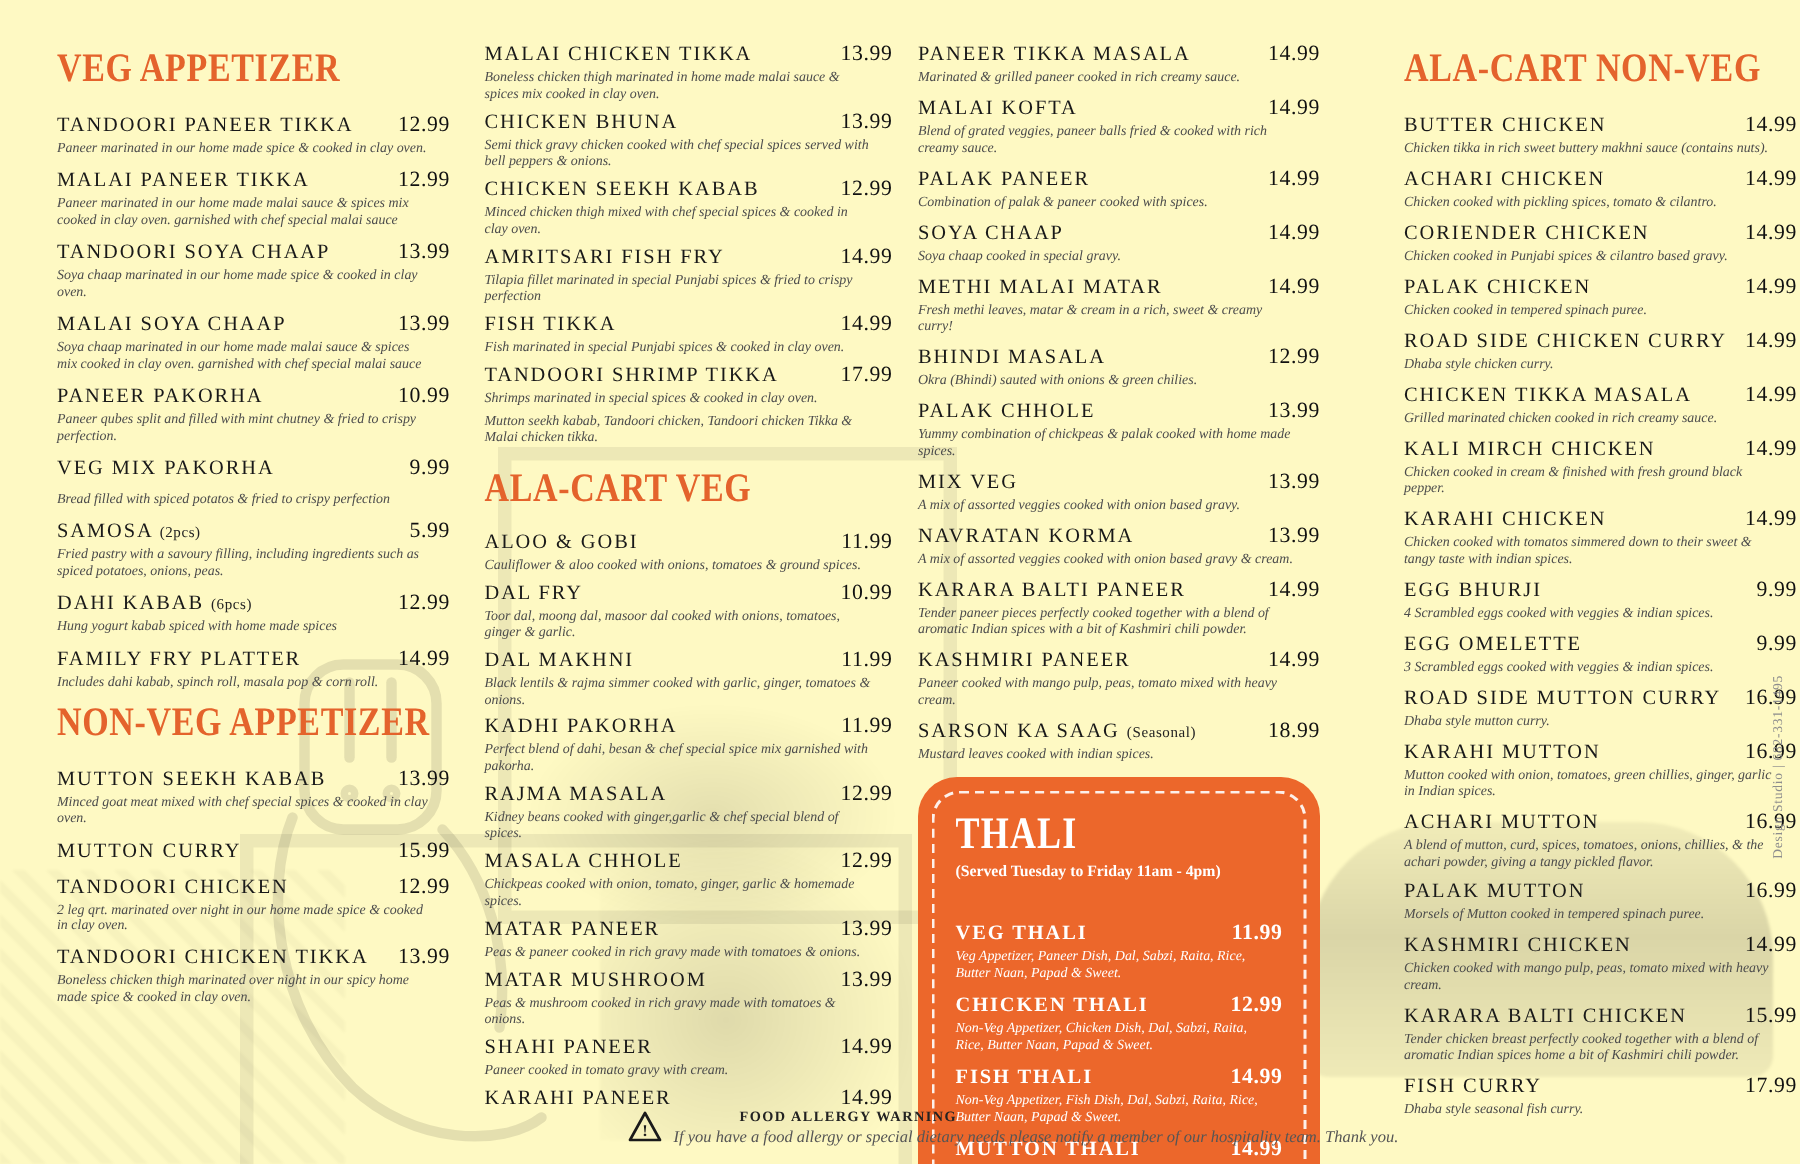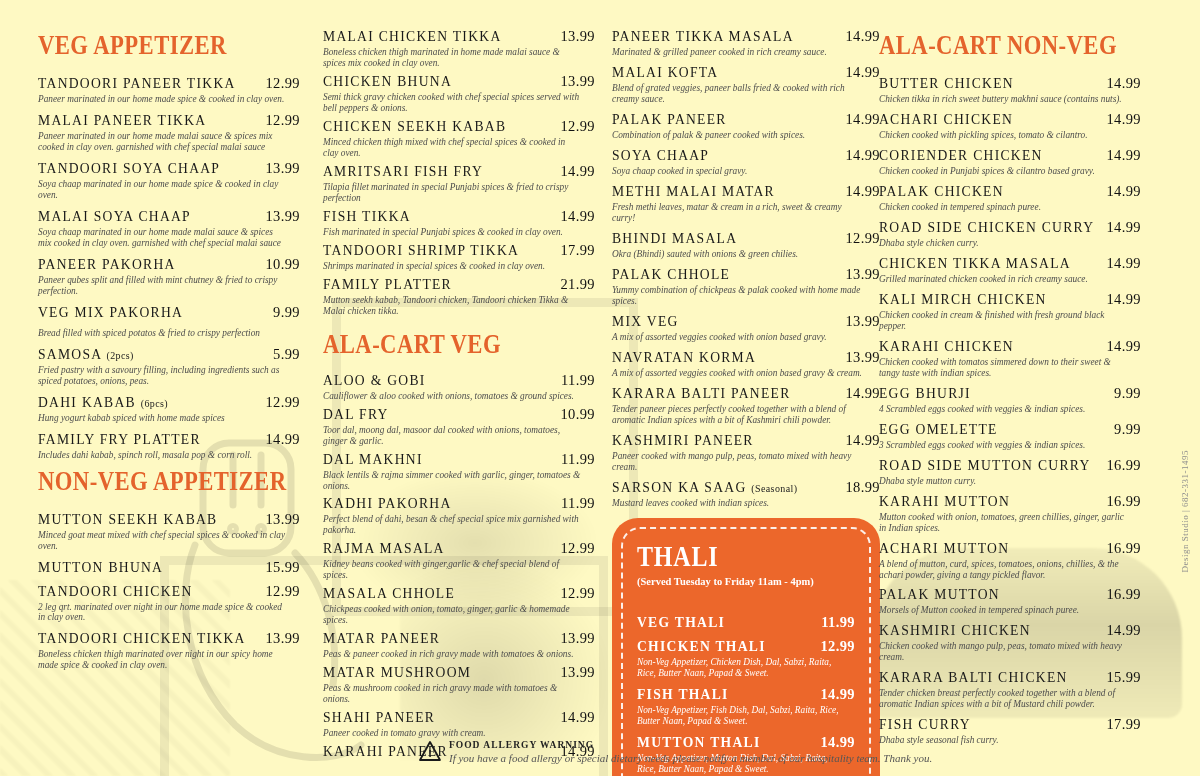--- a/index.html
+++ b/index.html
@@ -9,21 +9,21 @@
   }
   
   .wm{position:absolute;z-index:0;pointer-events:none;}
   .wm-frame{border:9px solid rgba(0,0,0,0.065);}
   .wm-soft{filter:blur(1px);}
   
   .col{position:absolute;top:28px;z-index:2;}
   .col1{left:38px;width:262px;}
   .col2{left:323px;width:272px;}
   .col3{left:612px;width:268px;}
-  .col4{left:879px;width:262px;}
+  .col4{left:936px;width:262px;}
   .section-heading{
     color:#E4632C;font-size:27px;font-weight:800;line-height:1;
     transform:scaleX(.84);transform-origin:left center;white-space:nowrap;
     margin:4px 0 16px 0;letter-spacing:0.5px;
   }
   .col2 .section-heading{margin:14px 0 14px 0;}
   .item{margin-bottom:7px;}
   .col2 .item{margin-bottom:4px;}
   .col3 .item{margin-bottom:6px;}
   .col4 .item{margin-bottom:6px;}
@@ -53,21 +53,21 @@
   }
   .thali-sub{color:#fff;font-size:10.5px;font-weight:700;margin:5px 0 27px 0;}
   .thali .iname,.thali .price{color:#fff;font-weight:700;}
   .thali .desc{color:#fff;}
   .thali .item{margin-bottom:7px;}
   
   #allergy{
     position:absolute;left:418px;top:740px;z-index:3;display:flex;gap:7px;
     align-items:flex-start;
   }
-  #allergy .t1{font-size:9.5px;font-weight:700;letter-spacing:1px;color:#222;}
+  #allergy .t1{font-size:9.5px;font-weight:700;letter-spacing:1px;color:#222;margin-left:44px;}
   #allergy .t2{font-size:11px;font-style:italic;color:#555;margin-top:2px;}
   #side-note{
     position:absolute;right:10px;top:450px;z-index:3;
     writing-mode:vertical-rl;transform:rotate(180deg);
     font-size:9px;color:#8d8d8d;letter-spacing:.5px;
   }
 </style>
 </head>
 <body>
 
@@ -161,21 +161,21 @@
       <div class="section-heading">NON-VEG APPETIZER</div>
       <div class="item">
         <div class="row">
           <span class="iname">MUTTON SEEKH KABAB</span>
           <span class="price">13.99</span>
         </div>
         <div class="desc">Minced goat meat mixed with chef special spices &amp; cooked in clay oven.</div>
       </div>
       <div class="item">
         <div class="row">
-          <span class="iname">MUTTON BHUNA</span>
+          <span class="iname">MUTTON CURRY</span>
           <span class="price">15.99</span>
         </div>
       </div>
       <div class="item">
         <div class="row">
           <span class="iname">TANDOORI CHICKEN</span>
           <span class="price">12.99</span>
         </div>
         <div class="desc">2 leg qrt. marinated over night in our home made spice &amp; cooked in clay oven.</div>
       </div>
@@ -224,24 +224,20 @@
         <div class="desc">Fish marinated in special Punjabi spices &amp; cooked in clay oven.</div>
       </div>
       <div class="item">
         <div class="row">
           <span class="iname">TANDOORI SHRIMP TIKKA</span>
           <span class="price">17.99</span>
         </div>
         <div class="desc">Shrimps marinated in special spices &amp; cooked in clay oven.</div>
       </div>
       <div class="item">
-        <div class="row">
-          <span class="iname">FAMILY PLATTER</span>
-          <span class="price">21.99</span>
-        </div>
         <div class="desc">Mutton seekh kabab, Tandoori chicken, Tandoori chicken Tikka &amp; Malai chicken tikka.</div>
       </div>
       <div class="section-heading">ALA-CART VEG</div>
       <div class="item">
         <div class="row">
           <span class="iname">ALOO &amp; GOBI</span>
           <span class="price">11.99</span>
         </div>
         <div class="desc">Cauliflower &amp; aloo cooked with onions, tomatoes &amp; ground spices.</div>
       </div>
@@ -395,20 +391,21 @@
       </div>
       <div class="thali">
         <div class="thali-inner">
           <div class="thali-title">THALI</div>
           <div class="thali-sub">(Served Tuesday to Friday 11am - 4pm)</div>
           <div class="item">
             <div class="row">
               <span class="iname">VEG THALI</span>
               <span class="price">11.99</span>
             </div>
+            <div class="desc">Veg Appetizer, Paneer Dish, Dal, Sabzi, Raita, Rice, Butter Naan, Papad &amp; Sweet.</div>
           </div>
           <div class="item">
             <div class="row">
               <span class="iname">CHICKEN THALI</span>
               <span class="price">12.99</span>
             </div>
             <div class="desc">Non-Veg Appetizer, Chicken Dish, Dal, Sabzi, Raita, Rice, Butter Naan, Papad &amp; Sweet.</div>
           </div>
           <div class="item">
             <div class="row">
@@ -532,21 +529,21 @@
           <span class="iname">KASHMIRI CHICKEN</span>
           <span class="price">14.99</span>
         </div>
         <div class="desc">Chicken cooked with mango pulp, peas, tomato mixed with heavy cream.</div>
       </div>
       <div class="item">
         <div class="row">
           <span class="iname">KARARA BALTI CHICKEN</span>
           <span class="price">15.99</span>
         </div>
-        <div class="desc">Tender chicken breast perfectly cooked together with a blend of aromatic Indian spices with a bit of Mustard chili powder.</div>
+        <div class="desc">Tender chicken breast perfectly cooked together with a blend of aromatic Indian spices home a bit of Kashmiri chili powder.</div>
       </div>
       <div class="item">
         <div class="row">
           <span class="iname">FISH CURRY</span>
           <span class="price">17.99</span>
         </div>
         <div class="desc">Dhaba style seasonal fish curry.</div>
       </div>
     </div>
 

